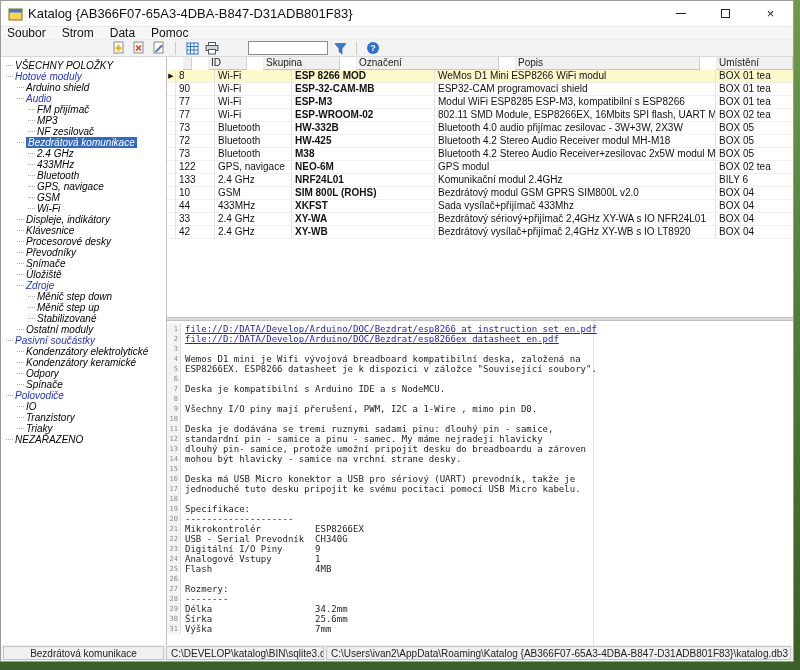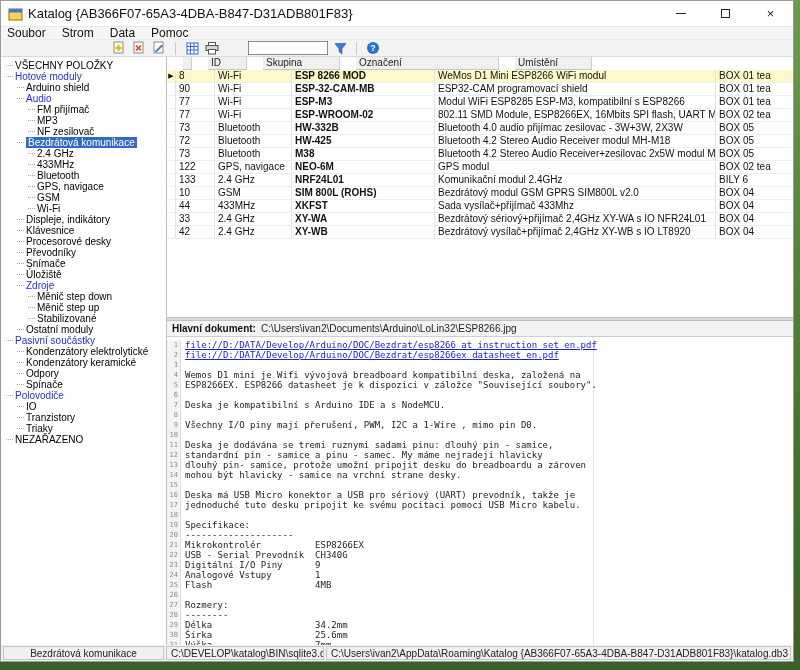--- a/index.html
+++ b/index.html
@@ -26,21 +26,21 @@
   .menubar { height: 13px; flex: none; display: flex; align-items: center; background: #f6f6f6; padding-left: 6px; gap: 16px; border-bottom: 1px solid #ececec; }
   .menu-item { font-size: 12px; color: #111; white-space: nowrap; }
   
   .toolbar { height: 17px; flex: none; display: flex; align-items: center; background: #f3f3f3; border-bottom: 1px solid #d9d9d9; padding-left: 110px; gap: 4px; }
   .tb-icon { width: 16px; height: 15px; display: flex; align-items: center; justify-content: center; flex: none; }
   .tb-sep { width: 1px; height: 13px; background: #c9c9c9; margin: 0 4px; flex: none; }
   .search-input { width: 80px; height: 14px; border: 1px solid #8a8a8a; font-size: 10px; padding: 0 2px; margin-left: 24px; background: #fff; }
   .help-badge { width: 12px; height: 12px; border-radius: 50%; background: #2a6fd6; color: #fff; font-size: 9px; font-weight: bold; display: flex; align-items: center; justify-content: center; }
   
   .content { flex: 1; display: flex; min-height: 0; }
-  .tree-panel { width: 166px; flex: none; background: #fff; border-right: 1px solid #c0c0c0; overflow: hidden; padding-top: 3px; }
+  .tree-panel { width: 166px; flex: none; background: #fff; border-right: 1px solid #c0c0c0; overflow: hidden; padding-top: 3px; font-style: italic; }
   .tree-item { height: 11px; display: flex; align-items: center; white-space: nowrap; font-size: 10px; color: #000; }
   .tree-item::before { content: ""; width: 7px; border-top: 1px dotted #a8a8a8; margin-right: 2px; flex: none; }
   .tree-item.lv0 { padding-left: 5px; }
   .tree-item.lv1 { padding-left: 16px; }
   .tree-item.lv2 { padding-left: 27px; }
   .tree-item.t-group .tree-label { color: #2233cc; }
   .tree-item.t-root .tree-label { color: #000; }
   .tree-item.selected .tree-label { background: #316ac5; color: #fff; padding: 0 2px; }
   .right-panel { flex: 1; display: flex; flex-direction: column; min-width: 0; background: #fff; }
   
@@ -304,20 +304,21 @@
       </div>
 
     <div class="right-panel">
 
       <div class="table-area">
         <div class="grid-head">
           <span class="c sel"></span>
           <span class="c id">ID</span>
           <span class="c grp">Skupina</span>
           <span class="c ozn">Označení</span>
+          <span class="c pop">Popis</span>
           <span class="c umi">Umístění</span>
         </div>
         <div>
 
             <div class="grid-row selected">
               <span class="c sel"></span>
               <span class="c id">8</span>
               <span class="c grp">Wi-Fi</span>
               <span class="c ozn">ESP 8266 MOD</span>
               <span class="c pop">WeMos D1 Mini ESP8266 WiFi modul</span>
@@ -429,24 +430,20 @@
               <span class="c grp">2.4 GHz</span>
               <span class="c ozn">XY-WB</span>
               <span class="c pop">Bezdrátový vysílač+přijímač 2,4GHz XY-WB s IO LT8920</span>
               <span class="c umi">BOX 04</span>
             </div>
           </div>
       </div>
 
       <div class="splitter"></div>
 
-      <div class="docbar">
-        <span class="lbl">Hlavní dokument:</span>
-        <span class="pth">C:\Users\ivan2\Documents\Arduino\LoLin32\ESP8266.jpg</span>
-      </div>
 
       <div class="editor">
         <div class="margin-guide"></div>
 
           <div class="ed-line link">
             <span class="ln">1</span>
             <span class="lt">file://D:/DATA/Develop/Arduino/DOC/Bezdrat/esp8266 at instruction set en.pdf</span>
           </div>
 
           <div class="ed-line link">

